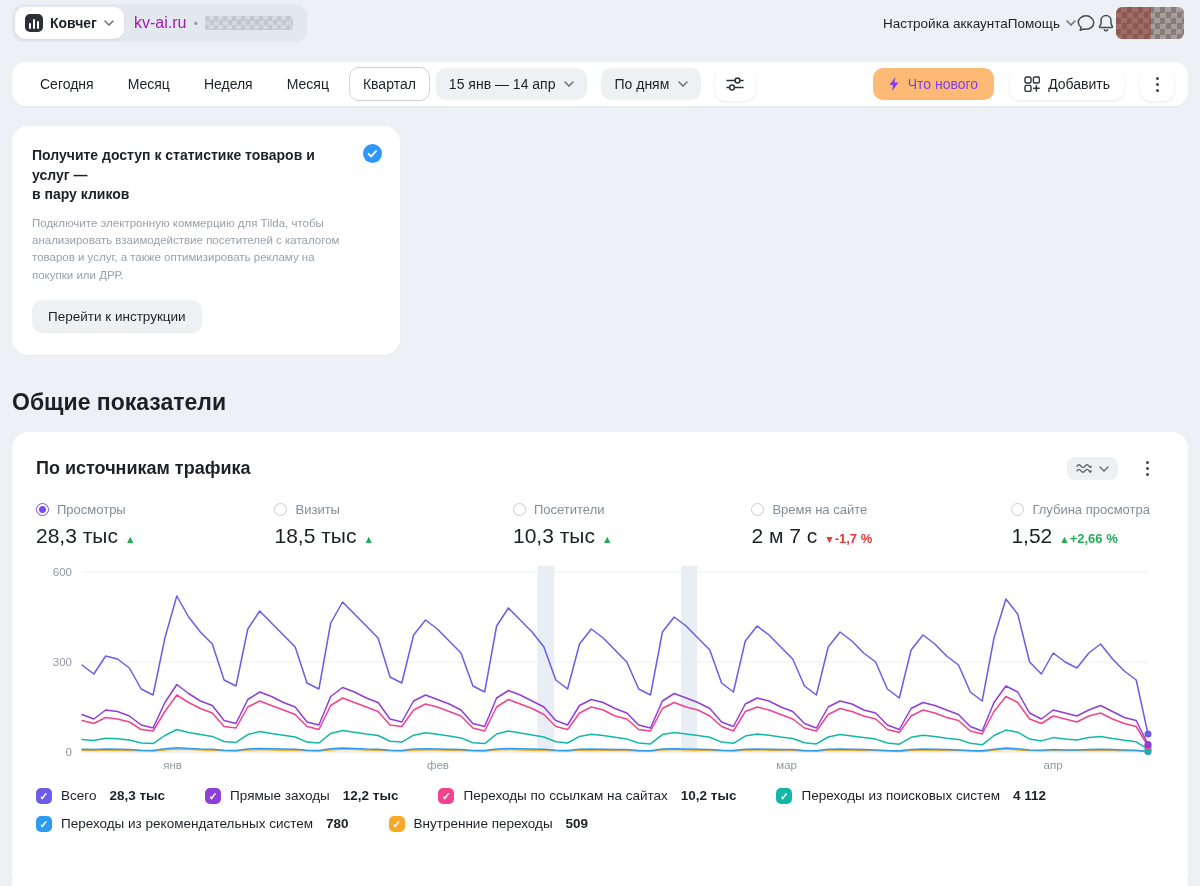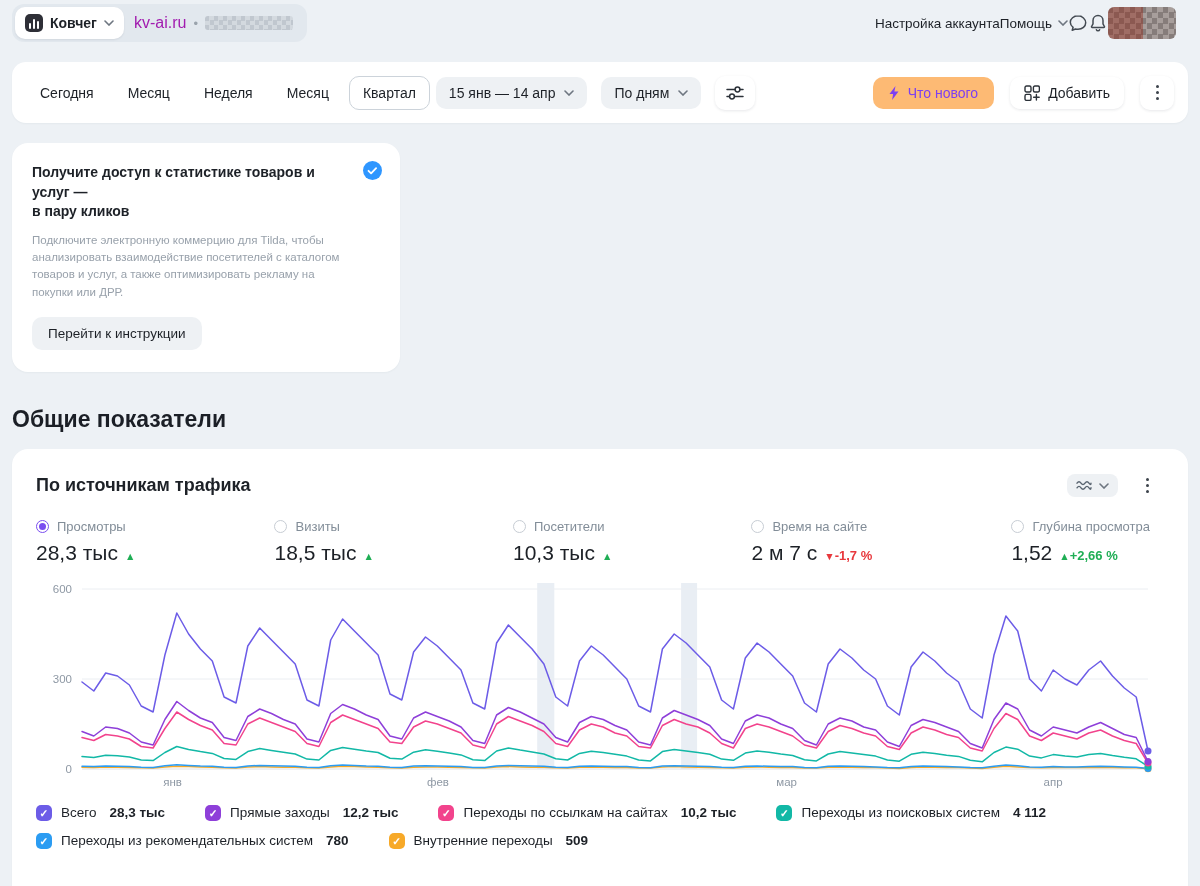--- a/index.html
+++ b/index.html
@@ -1,40 +1,40 @@
 <!DOCTYPE html>
 <html lang="ru"><head>
 <meta charset="utf-8">
 <style>
   *{margin:0;padding:0;box-sizing:border-box}
   html,body{width:1200px;height:886px}
   body{background:#edf1f5;font-family:"Liberation Sans",sans-serif;color:#1d2127;overflow:hidden;position:relative}
   svg{display:block}
 
   
-  .topbar{height:46px;display:flex;align-items:center;padding:0 24px 0 12px}
+  .topbar{height:46px;display:flex;align-items:center;padding:0 16px 0 12px}
   .project-group{display:flex;align-items:center;background:#e2e8ee;border-radius:12px;padding:3px 14px 3px 3px;height:38px;gap:10px}
   .project-pill{display:flex;align-items:center;gap:7px;background:#fff;border-radius:10px;padding:0 10px;height:32px;box-shadow:0 1px 2px rgba(20,30,50,.08);cursor:pointer}
   .logo-badge{width:18px;height:18px;border-radius:5px;background:#2e2f37;display:flex;align-items:flex-end;justify-content:center;gap:1.5px;padding:3px 3px}
   .logo-badge i{display:block;width:2.5px;background:#fff;border-radius:1px}
   .logo-badge i:nth-child(1){height:6px}.logo-badge i:nth-child(2){height:10px}.logo-badge i:nth-child(3){height:8px}
   .project-name{font-size:14px;font-weight:700}
   .domain{font-size:16px;color:#a21caf}
   .dot-sep{color:#9aa3ac;font-size:13px;margin:0 -3px}
   .censor{display:inline-block;background:#ccd2d8;background-image:repeating-conic-gradient(#d3d9df 0% 25%,#c0c7cf 0% 50%);background-size:9px 9px;border-radius:3px}
   .censor-domain{width:88px;height:14px}
   .topbar-spacer{flex:1}
   .topbar-right{display:flex;align-items:center;}
   .top-link{font-size:13.5px;color:#1d2127;cursor:pointer;display:flex;align-items:center;gap:6px}
   .chev{color:#6e7680}
   .top-icon{cursor:pointer}
   .avatar-censor{width:68px;height:32px;border-radius:6px;background-color:#9b8a84;background-image:linear-gradient(90deg,rgba(143,62,52,.55) 0 52%,rgba(130,132,138,.25) 52% 100%),repeating-conic-gradient(#b4a7a1 0% 25%,#877a75 0% 50%);background-size:100% 100%,11px 11px;cursor:pointer}
 
   
-  .toolbar{margin:16px 12px 0;background:#fff;border-radius:14px;height:61px;display:flex;align-items:center;padding:18px 14px;gap:6px;box-shadow:0 1px 2px rgba(30,40,60,.04)}
+  .toolbar{margin:16px 12px 0;background:#fff;border-radius:14px;height:44px;display:flex;align-items:center;padding:18px 14px;gap:6px;box-shadow:0 1px 2px rgba(30,40,60,.04)}
   .tab{padding:8px 13px;font-size:14px;border-radius:10px;cursor:pointer;border:1px solid transparent;white-space:nowrap}
   .tab.active{border-color:#ccd3da}
   .pill{display:flex;align-items:center;gap:9px;background:#eef1f4;border-radius:10px;padding:8px 13px;font-size:14px;cursor:pointer;white-space:nowrap}
   .icon-btn{width:40px;height:34px;border-radius:10px;background:#fff;display:flex;align-items:center;justify-content:center;box-shadow:0 1px 3px rgba(20,30,50,.10);cursor:pointer}
   .toolbar-spacer{flex:1}
   .whats-new{display:flex;align-items:center;gap:8px;background:#fdba74;color:#7d3ff2;border-radius:10px;padding:8px 16px;font-size:14px;font-weight:500;cursor:pointer}
   .add-btn{display:flex;align-items:center;gap:8px;background:#fff;border-radius:10px;padding:8px 14px;font-size:14px;box-shadow:0 1px 3px rgba(20,30,50,.10);cursor:pointer}
   .kebab{width:34px;height:34px;border-radius:10px;background:#fff;box-shadow:0 1px 3px rgba(20,30,50,.10);display:flex;flex-direction:column;align-items:center;justify-content:center;gap:3px;cursor:pointer}
   .kebab i{width:3px;height:3px;border-radius:50%;background:#3c434b}
   .kebab.flat{box-shadow:none;background:transparent}

